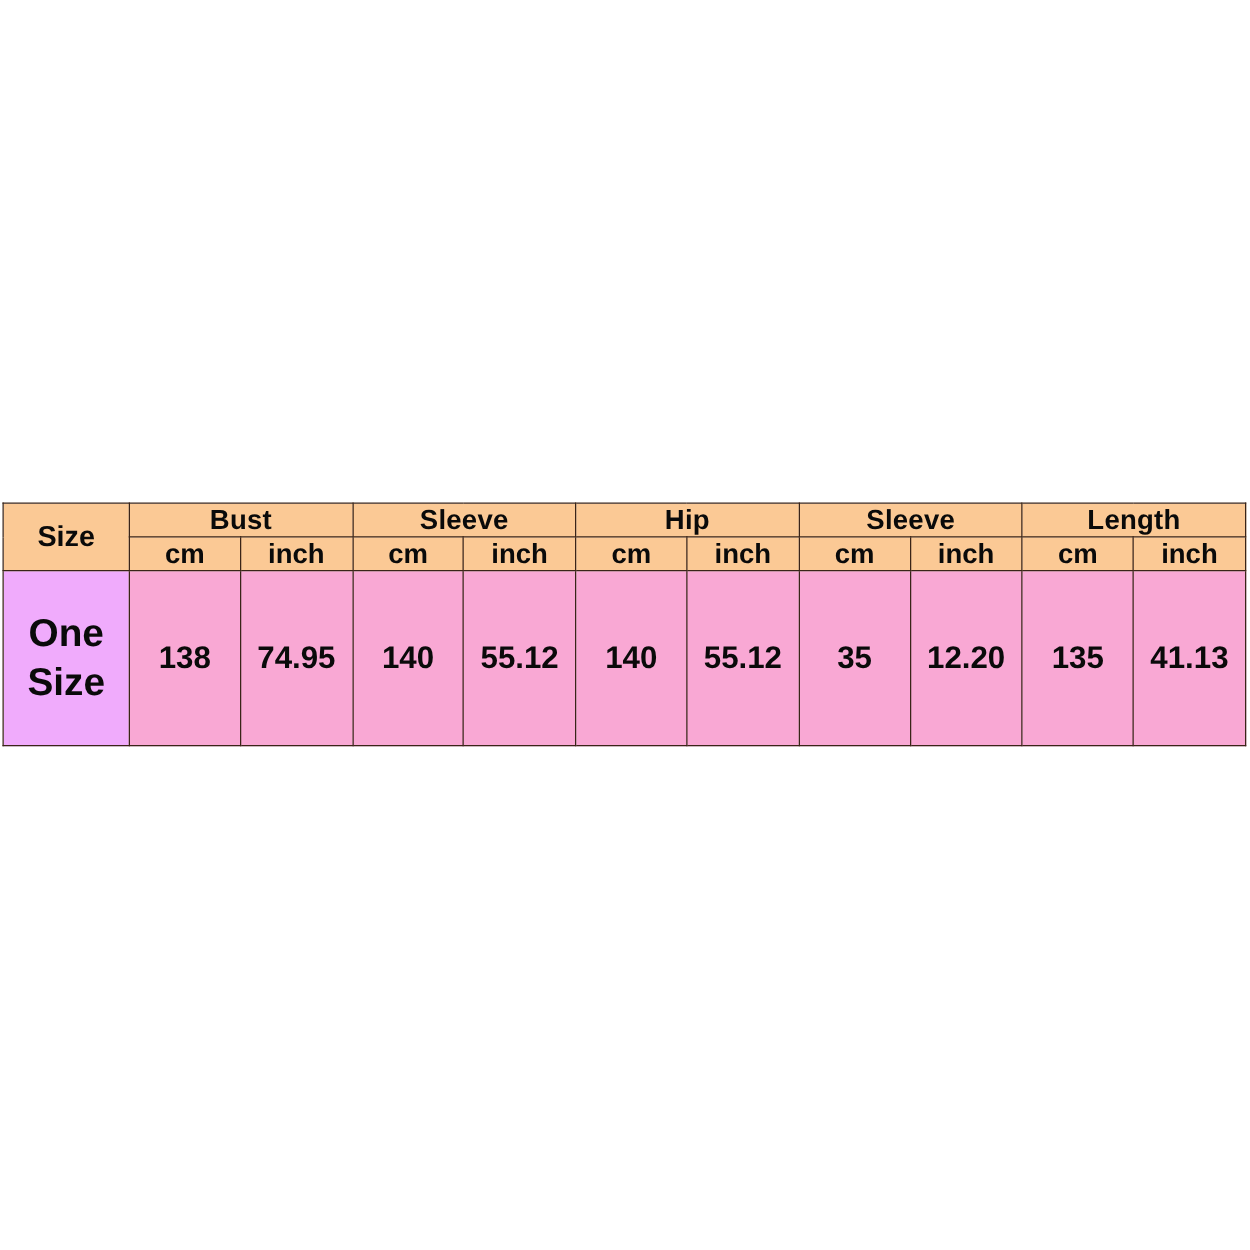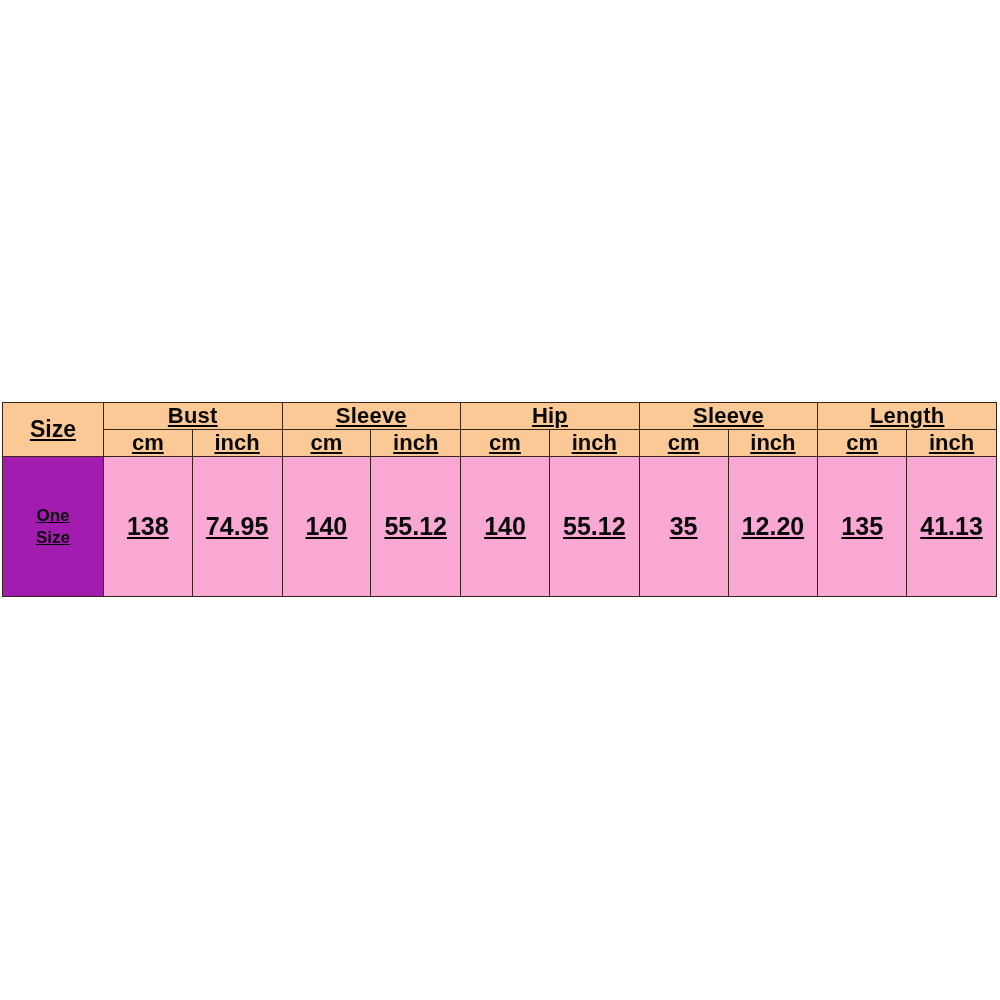--- a/index.html
+++ b/index.html
@@ -21,21 +21,20 @@
     top: 402px;
     width: 995px;
     height: 195px;
   }
 
   table.size-chart {
     width: 995px;
     height: 195px;
     border-collapse: collapse;
     table-layout: fixed;
-    text-decoration: underline;
   }
 
   table.size-chart td,
   table.size-chart th {
     border: 1.5px solid #3a2418;
     text-align: center;
     vertical-align: middle;
     color: #0a0a0a;
     font-weight: bold;
     padding: 0;
@@ -60,22 +59,22 @@
     font-size: 23px;
   }
 
   
   .data-cell {
     background: #f9a8d4;
     font-size: 25px;
   }
 
   .rowhead-cell {
-    background: #a21caf;
-    font-size: 17px;
+    background: #f0abfc;
+    font-size: 31px;
     line-height: 1.25;
   }
 
   .rowhead-cell .line {
     display: block;
   }
 
   
   col.c-size   { width: 100px; }
   col.c-cm     { width: 88px;  }

